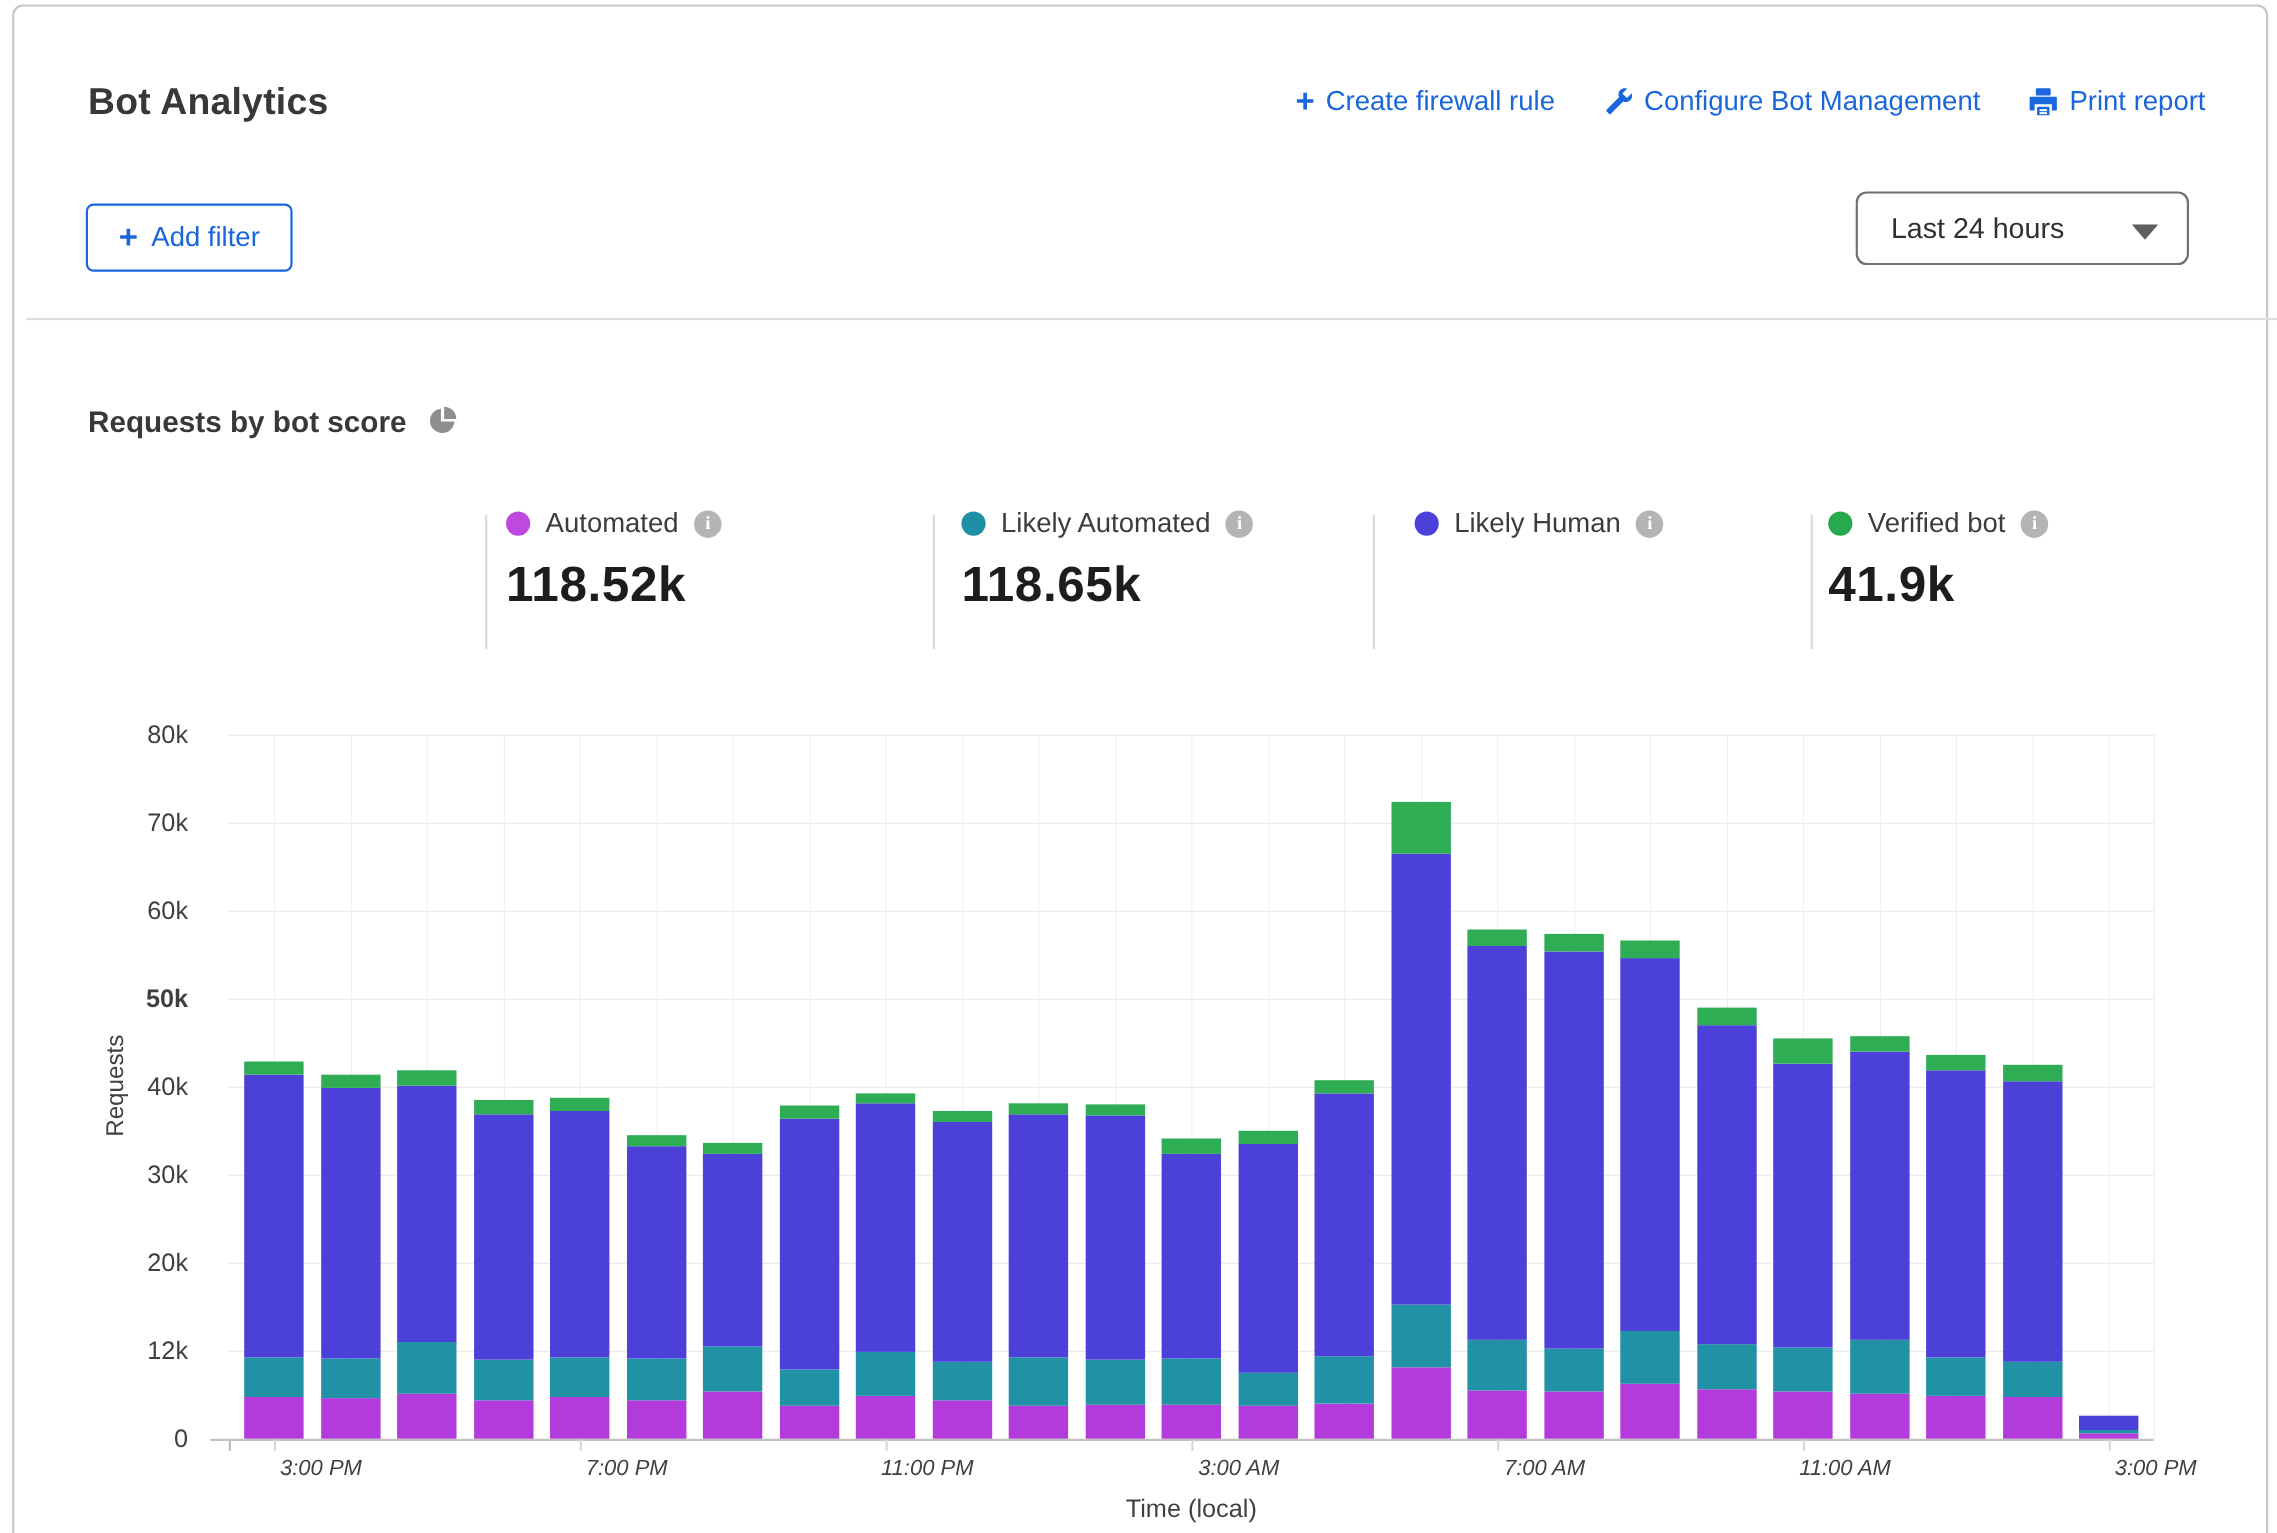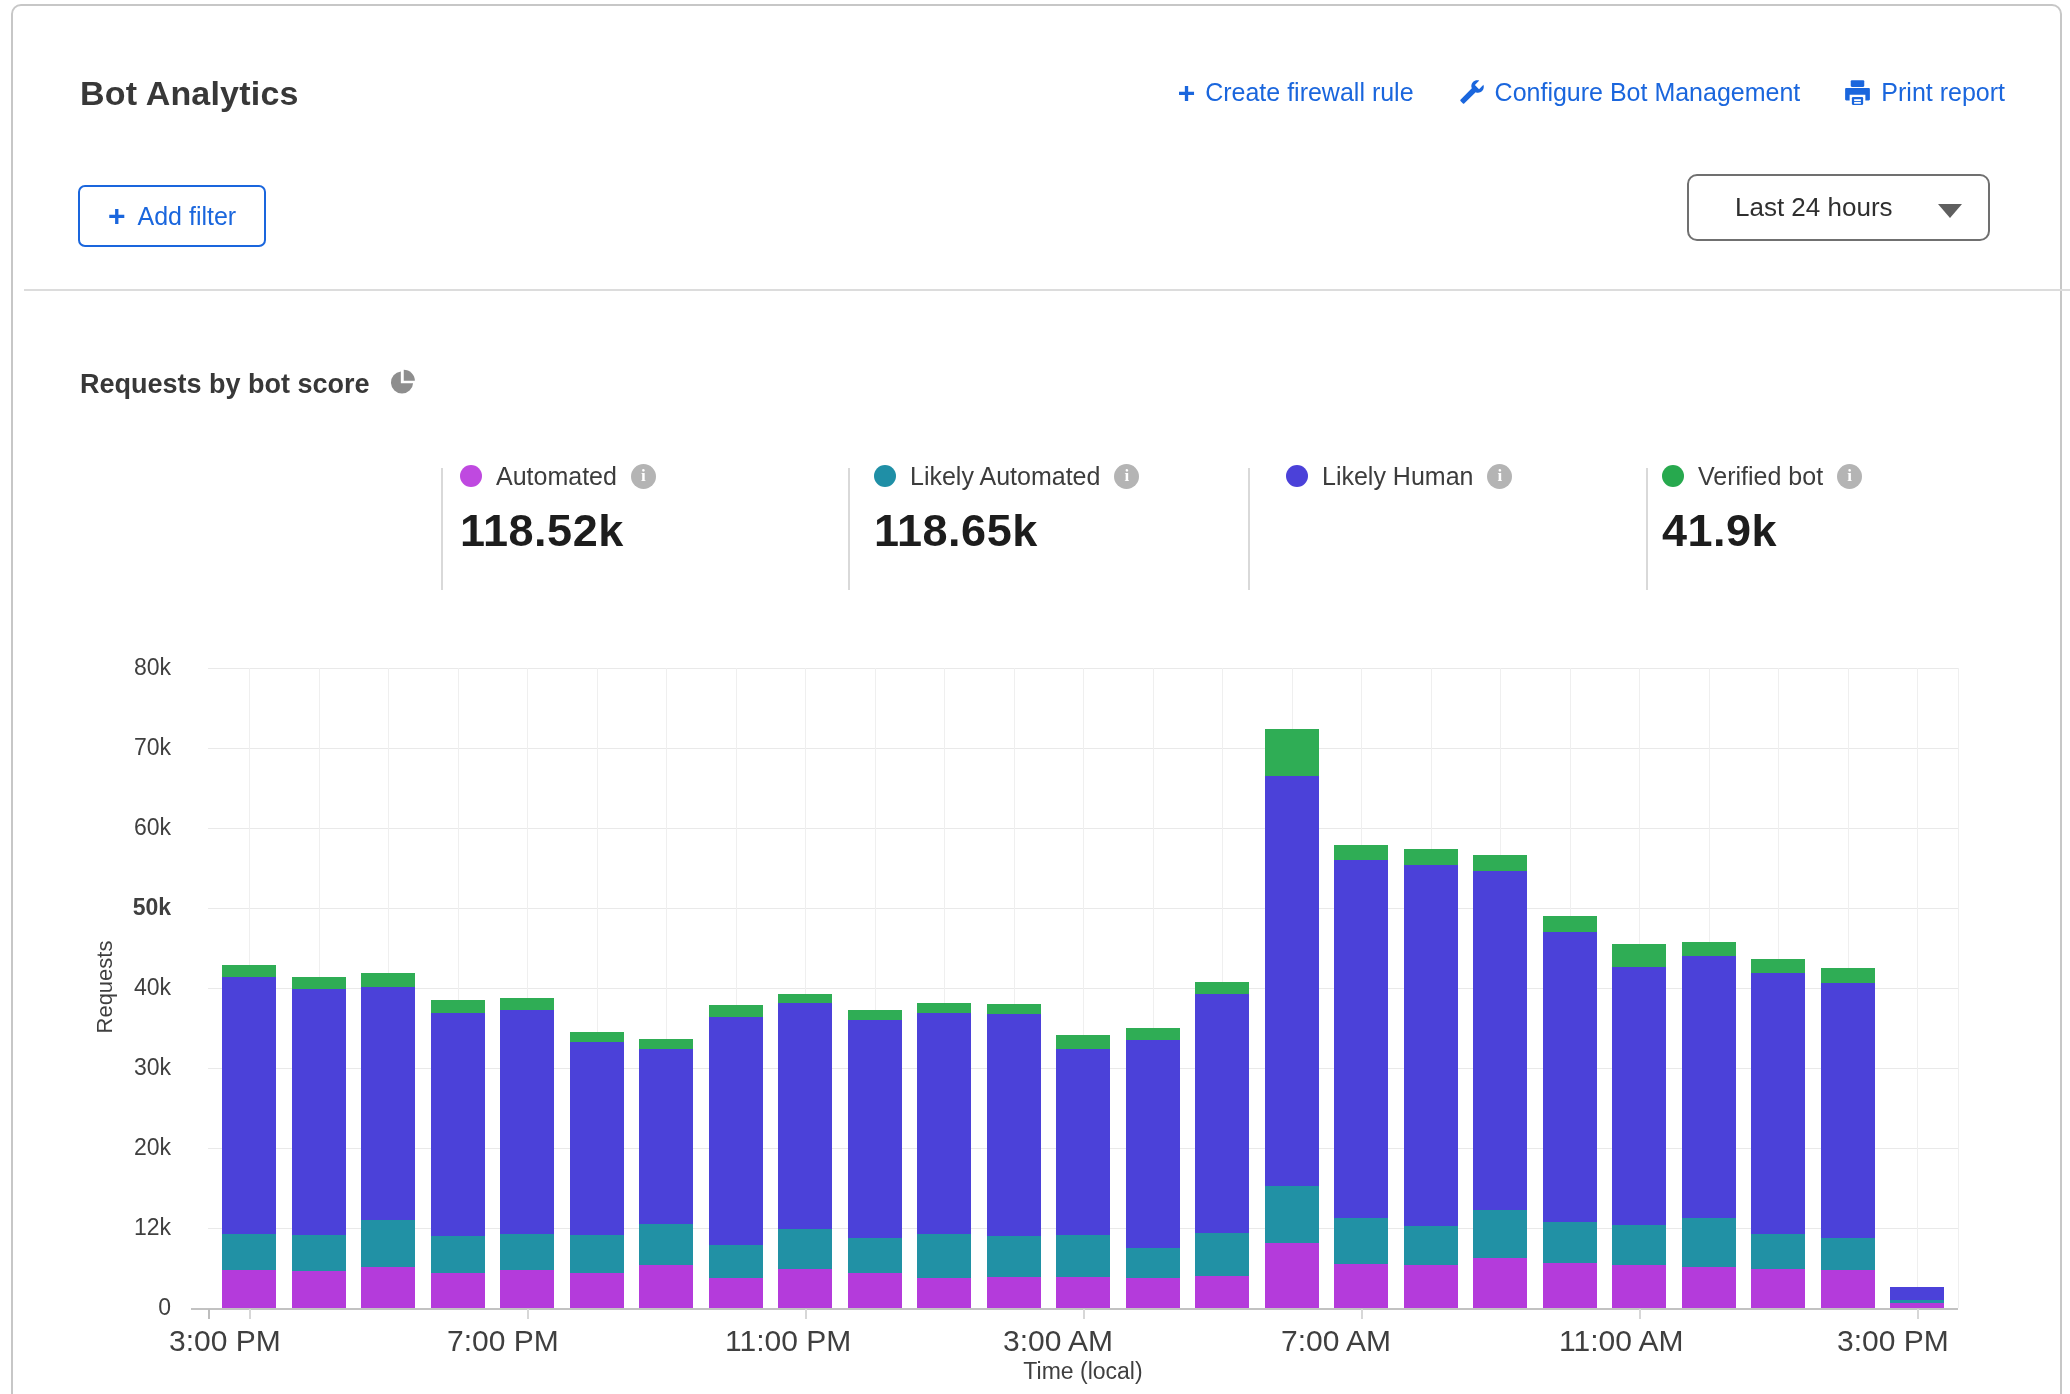--- a/index.html
+++ b/index.html
@@ -29,21 +29,21 @@
   .add-filter-btn {
     position:absolute; left:65px; top:179px; height:62px; padding:0 28px;
     display:flex; align-items:center; gap:12px; background:#fff;
     border:2px solid #1a66dd; border-radius:7px; color:#1a66dd; font-size:25px; cursor:pointer;
   }
   .range-select {
     position:absolute; left:1674px; top:168px; width:303px; height:67px;
     border:2px solid #707070; border-radius:10px; background:#fff;
     display:flex; align-items:center; cursor:pointer;
   }
-  .range-select-label { margin-left:46px; font-size:26px; color:#2f2f2f; }
+  .range-select-label { margin-left:30px; font-size:26px; color:#2f2f2f; }
   .caret-down {
     position:absolute; right:26px; top:28px; width:0; height:0;
     border-left:12px solid transparent; border-right:12px solid transparent;
     border-top:14px solid #5f5f5f;
   }
   .hdr-divider { position:absolute; left:11px; top:283px; width:2051px; height:0; border-top:2px solid #dcdcdc; }
   
   .section-title-row { position:absolute; left:67px; top:362px; display:flex; align-items:center; gap:18px; }
   .section-title { font-size:27px; font-weight:700; color:#383838; }
   
@@ -59,21 +59,21 @@
     font-size:17px; font-weight:700; display:flex; align-items:center; justify-content:center;
     font-family:"Liberation Serif", serif; cursor:pointer; flex:0 0 auto;
   }
   
   #chart-layer { position:absolute; left:0; top:0; width:100%; height:100%; }
   .gridline-h { position:absolute; height:0; border-top:1.5px solid #e9e9e9; }
   .gridline-v { position:absolute; width:0; border-left:1.5px solid #efefef; }
   .axis-line-x { position:absolute; height:0; border-top:2px solid #c2c2c2; }
   .tick-mark { position:absolute; width:0; height:10px; border-left:2px solid #bdbdbd; }
   .ytick-label { position:absolute; font-size:23px; color:#3f3f3f; text-align:right; width:70px; }
-  .xtick-label { position:absolute; font-size:30px; color:#3f3f3f; text-align:left; width:160px; }
+  .xtick-label { position:absolute; font-size:20px; color:#3f3f3f; text-align:right; width:160px;font-style:italic; }
   .axis-title-y {
     position:absolute; font-size:22px; color:#3f3f3f; transform:rotate(-90deg); transform-origin:center;
   }
   .axis-title-x { position:absolute; font-size:23px; color:#3f3f3f; text-align:center; width:300px; }
   .bar-seg { position:absolute; }
 </style>
 </head>
 <body>
 
 <div class="page">

